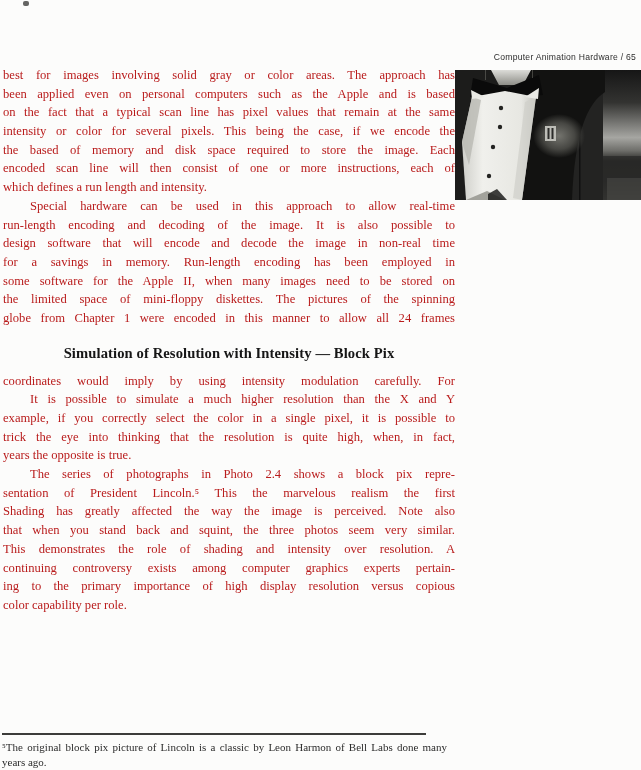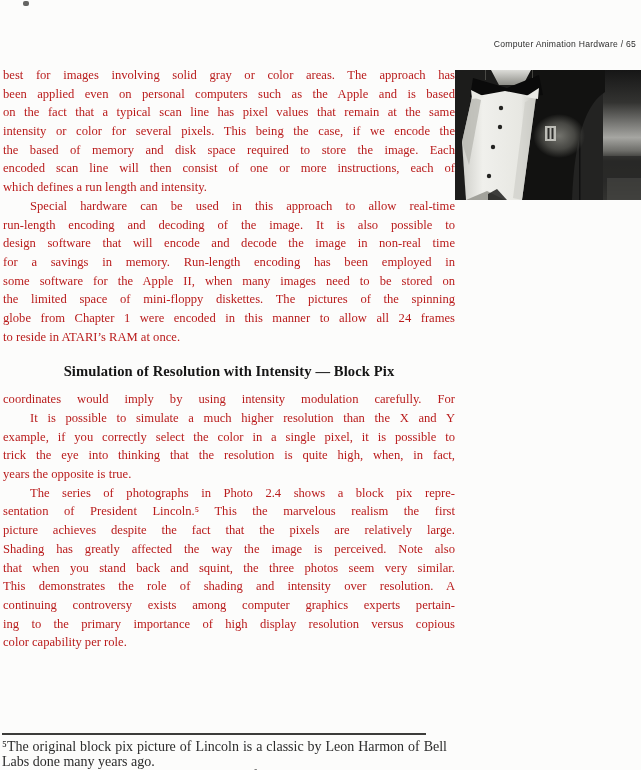--- a/index.html
+++ b/index.html
@@ -5,21 +5,21 @@
   html,body{margin:0;padding:0;background:#e9e9e7;}
   #page{
     position:relative;width:641px;height:770px;margin:0 auto;
     background:#fcfcfb;overflow:hidden;
     font-family:"Liberation Serif","DejaVu Serif",serif;color:#242424;
   }
   
   .artifact{position:absolute;left:23px;top:1px;width:6px;height:5px;background:#4a4a48;border-radius:2px;opacity:.85;}
   
   .running-header{
-    position:absolute;top:39px;right:5px;
+    position:absolute;top:52px;right:5px;
     font-family:"Liberation Sans","DejaVu Sans",sans-serif;
     font-size:8.6px;letter-spacing:.25px;color:#2d2d2d;
   }
   
   .photo{position:absolute;left:455px;top:70px;width:186px;height:130px;}
   .photo svg{display:block;}
   
   .text-column{position:absolute;left:3px;top:66px;width:452px;}
   .paragraph{margin:0;}
   .pline{
@@ -30,21 +30,21 @@
   .pline.last{text-align-last:left;}
   .pline.indent{padding-left:27px;}
   .section-heading{
     font-size:14.6px;font-weight:bold;letter-spacing:.1px;color:#161616;
     margin:15px 0 9px 0;line-height:20px;text-align:center;
   }
   
   .footnote{position:absolute;left:2px;top:733px;width:445px;}
   .footnote-rule{width:424px;height:2px;background:#3c3c3a;margin-bottom:5px;}
   .fnline{
-    font-size:14px;line-height:14.5px;color:#2c2c2c;
+    font-size:11px;line-height:14.5px;color:#2c2c2c;
     text-align:justify;text-align-last:left;font-family:Liberation Serif, serif;
   }
   .fnline.fn2{padding-left:6px;}
 </style>
 </head>
 <body>
 
 <div id="page">
 
   <div class="artifact"></div>
@@ -132,34 +132,32 @@
         <div class="pline last">which defines a run length and intensity.</div>
       </div>
       <div class="paragraph">
         <div class="pline indent">Special hardware can be used in this approach to allow real-time</div>
         <div class="pline">run-length encoding and decoding of the image. It is also possible to</div>
         <div class="pline">design software that will encode and decode the image in non-real time</div>
         <div class="pline">for a savings in memory. Run-length encoding has been employed in</div>
         <div class="pline">some software for the Apple II, when many images need to be stored on</div>
         <div class="pline">the limited space of mini-floppy diskettes. The pictures of the spinning</div>
         <div class="pline">globe from Chapter 1 were encoded in this manner to allow all 24 frames</div>
-        <div class="pline last">to reside in ATARI’s RAM at once.</div>
       </div>
       <div class="section-heading">Simulation of Resolution with Intensity — Block Pix</div>
       <div class="paragraph">
         <div class="pline">coordinates would imply by using intensity modulation carefully. For</div>
         <div class="pline indent">It is possible to simulate a much higher resolution than the X and Y</div>
         <div class="pline">example, if you correctly select the color in a single pixel, it is possible to</div>
         <div class="pline">trick the eye into thinking that the resolution is quite high, when, in fact,</div>
         <div class="pline last">years the opposite is true.</div>
       </div>
       <div class="paragraph">
         <div class="pline indent">The series of photographs in Photo 2.4 shows a block pix repre-</div>
         <div class="pline">sentation of President Lincoln.⁵ This the marvelous realism the first</div>
-        <div class="pline">picture achieves despite the fact that the pixels are relatively large.</div>
         <div class="pline">Shading has greatly affected the way the image is perceived. Note also</div>
         <div class="pline">that when you stand back and squint, the three photos seem very similar.</div>
         <div class="pline">This demonstrates the role of shading and intensity over resolution. A</div>
         <div class="pline">continuing controversy exists among computer graphics experts pertain-</div>
         <div class="pline">ing to the primary importance of high display resolution versus copious</div>
         <div class="pline last">color capability per role.</div>
       </div>
     </div>
 
   <div class="footnote">

